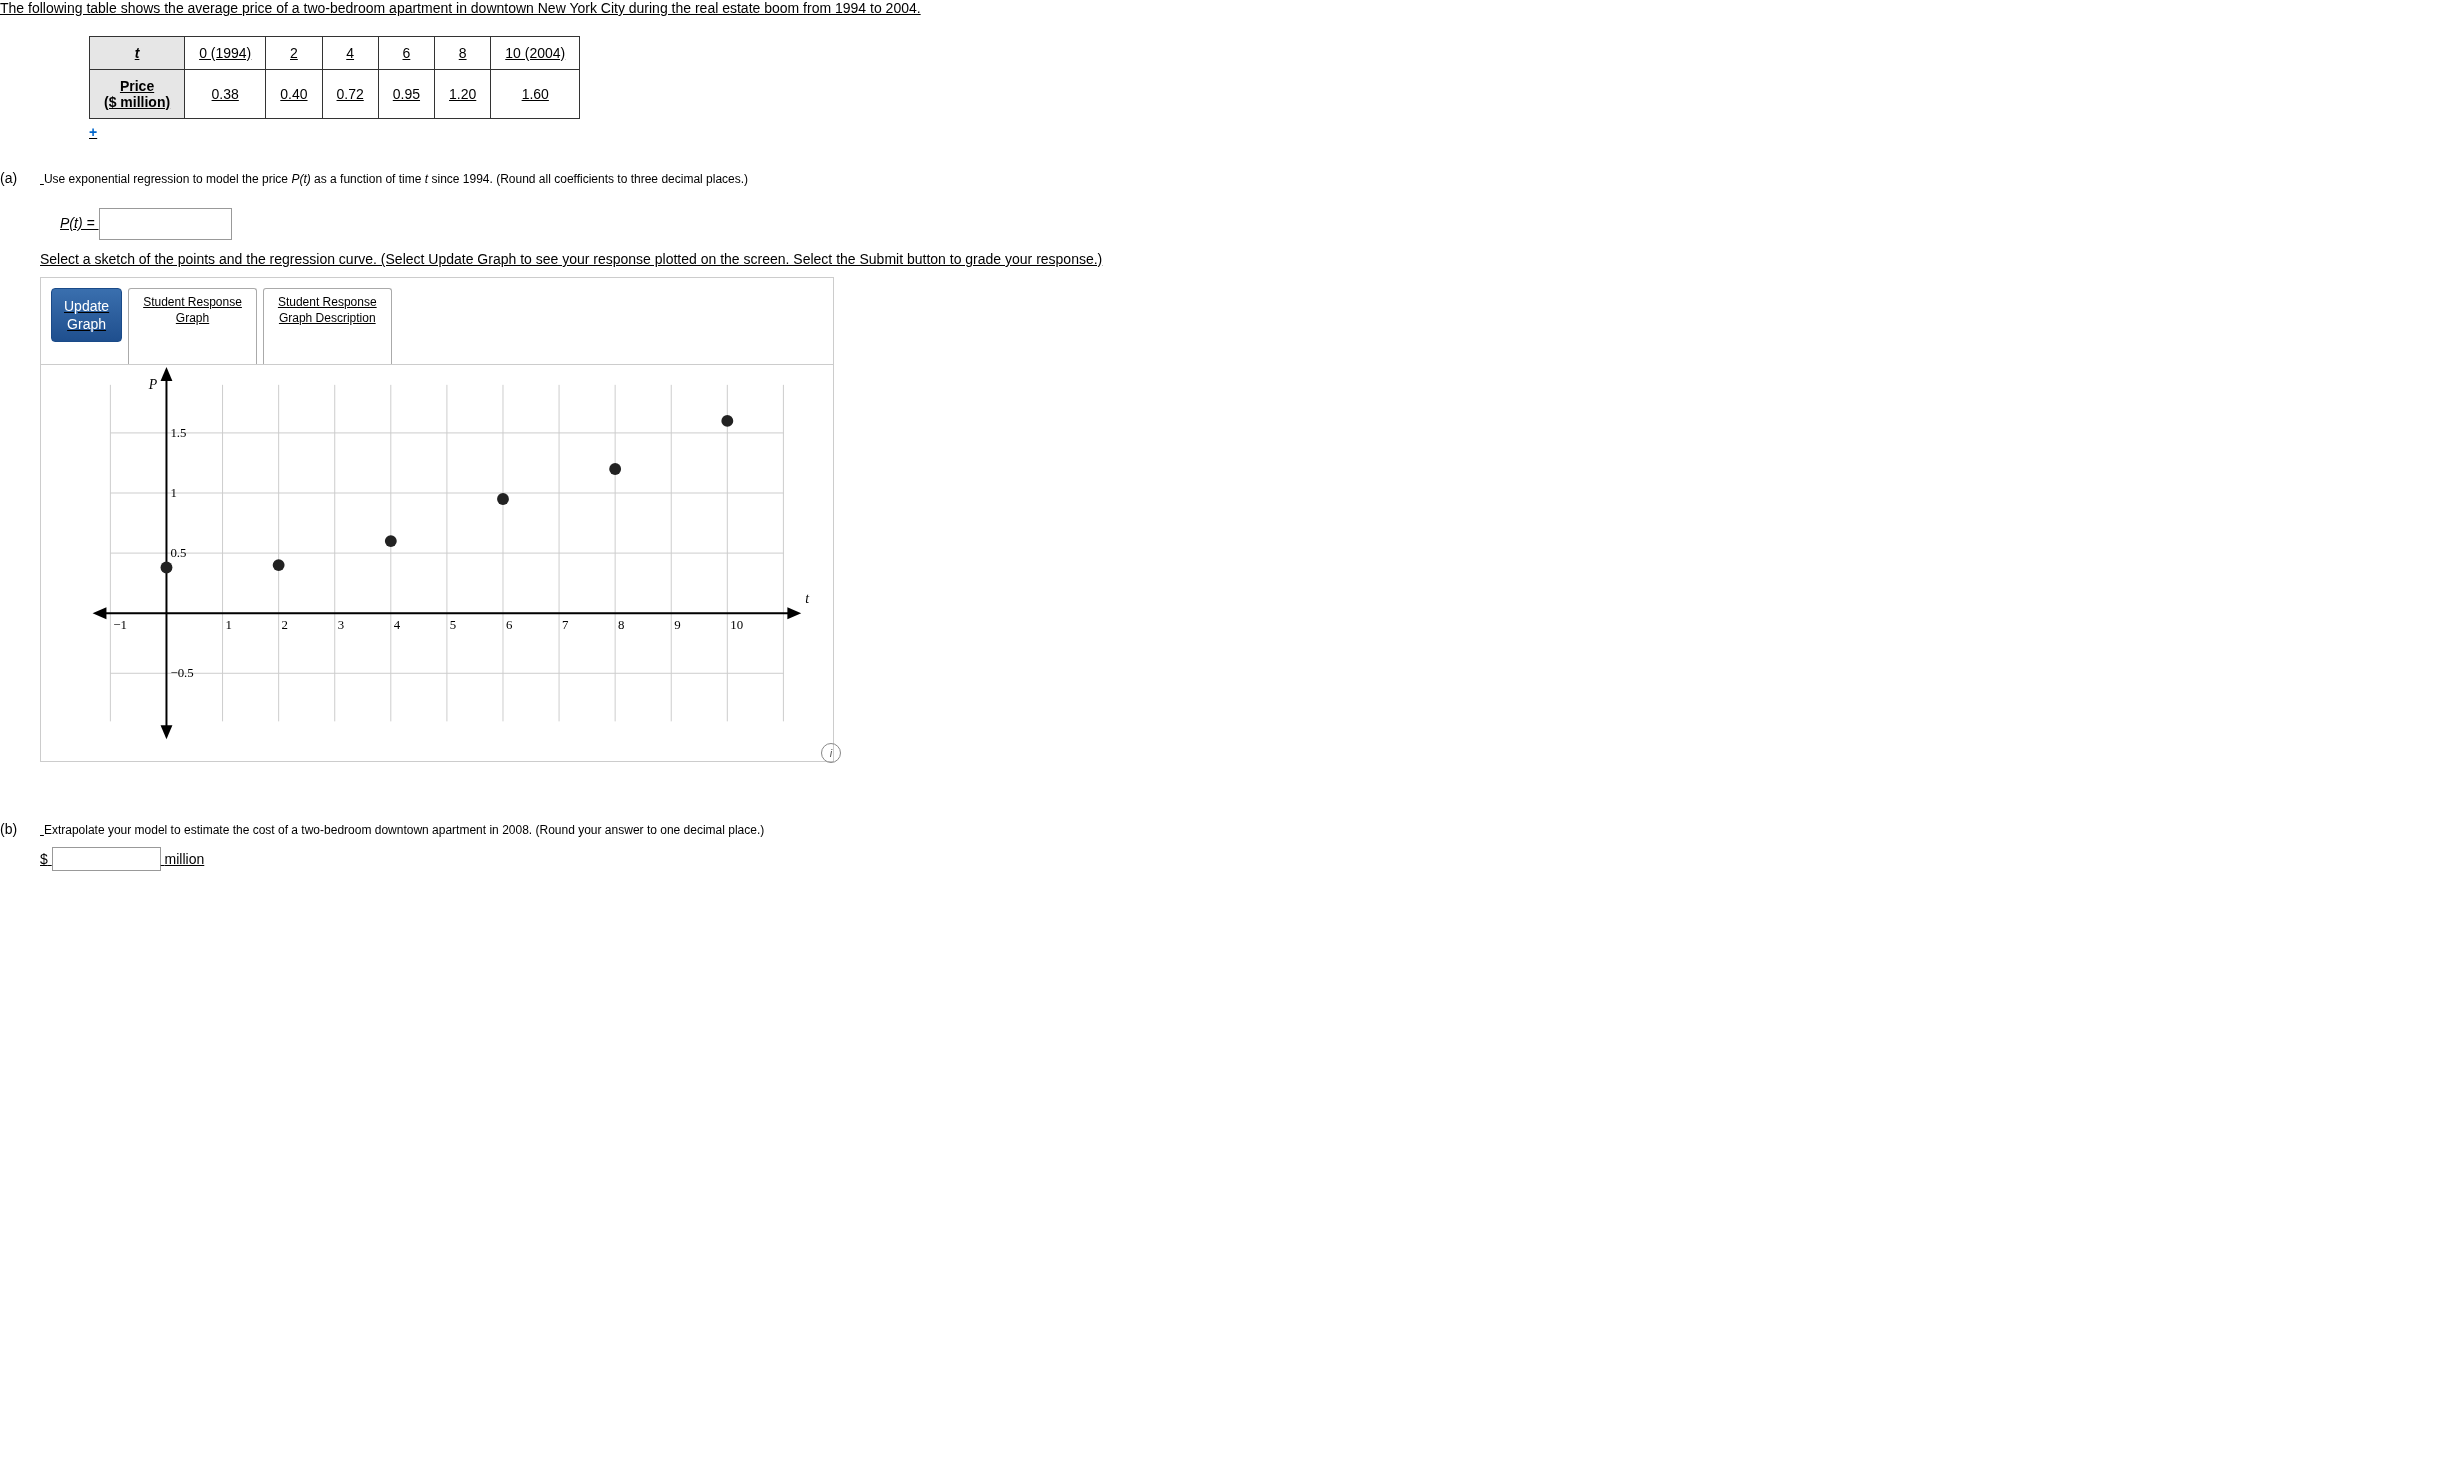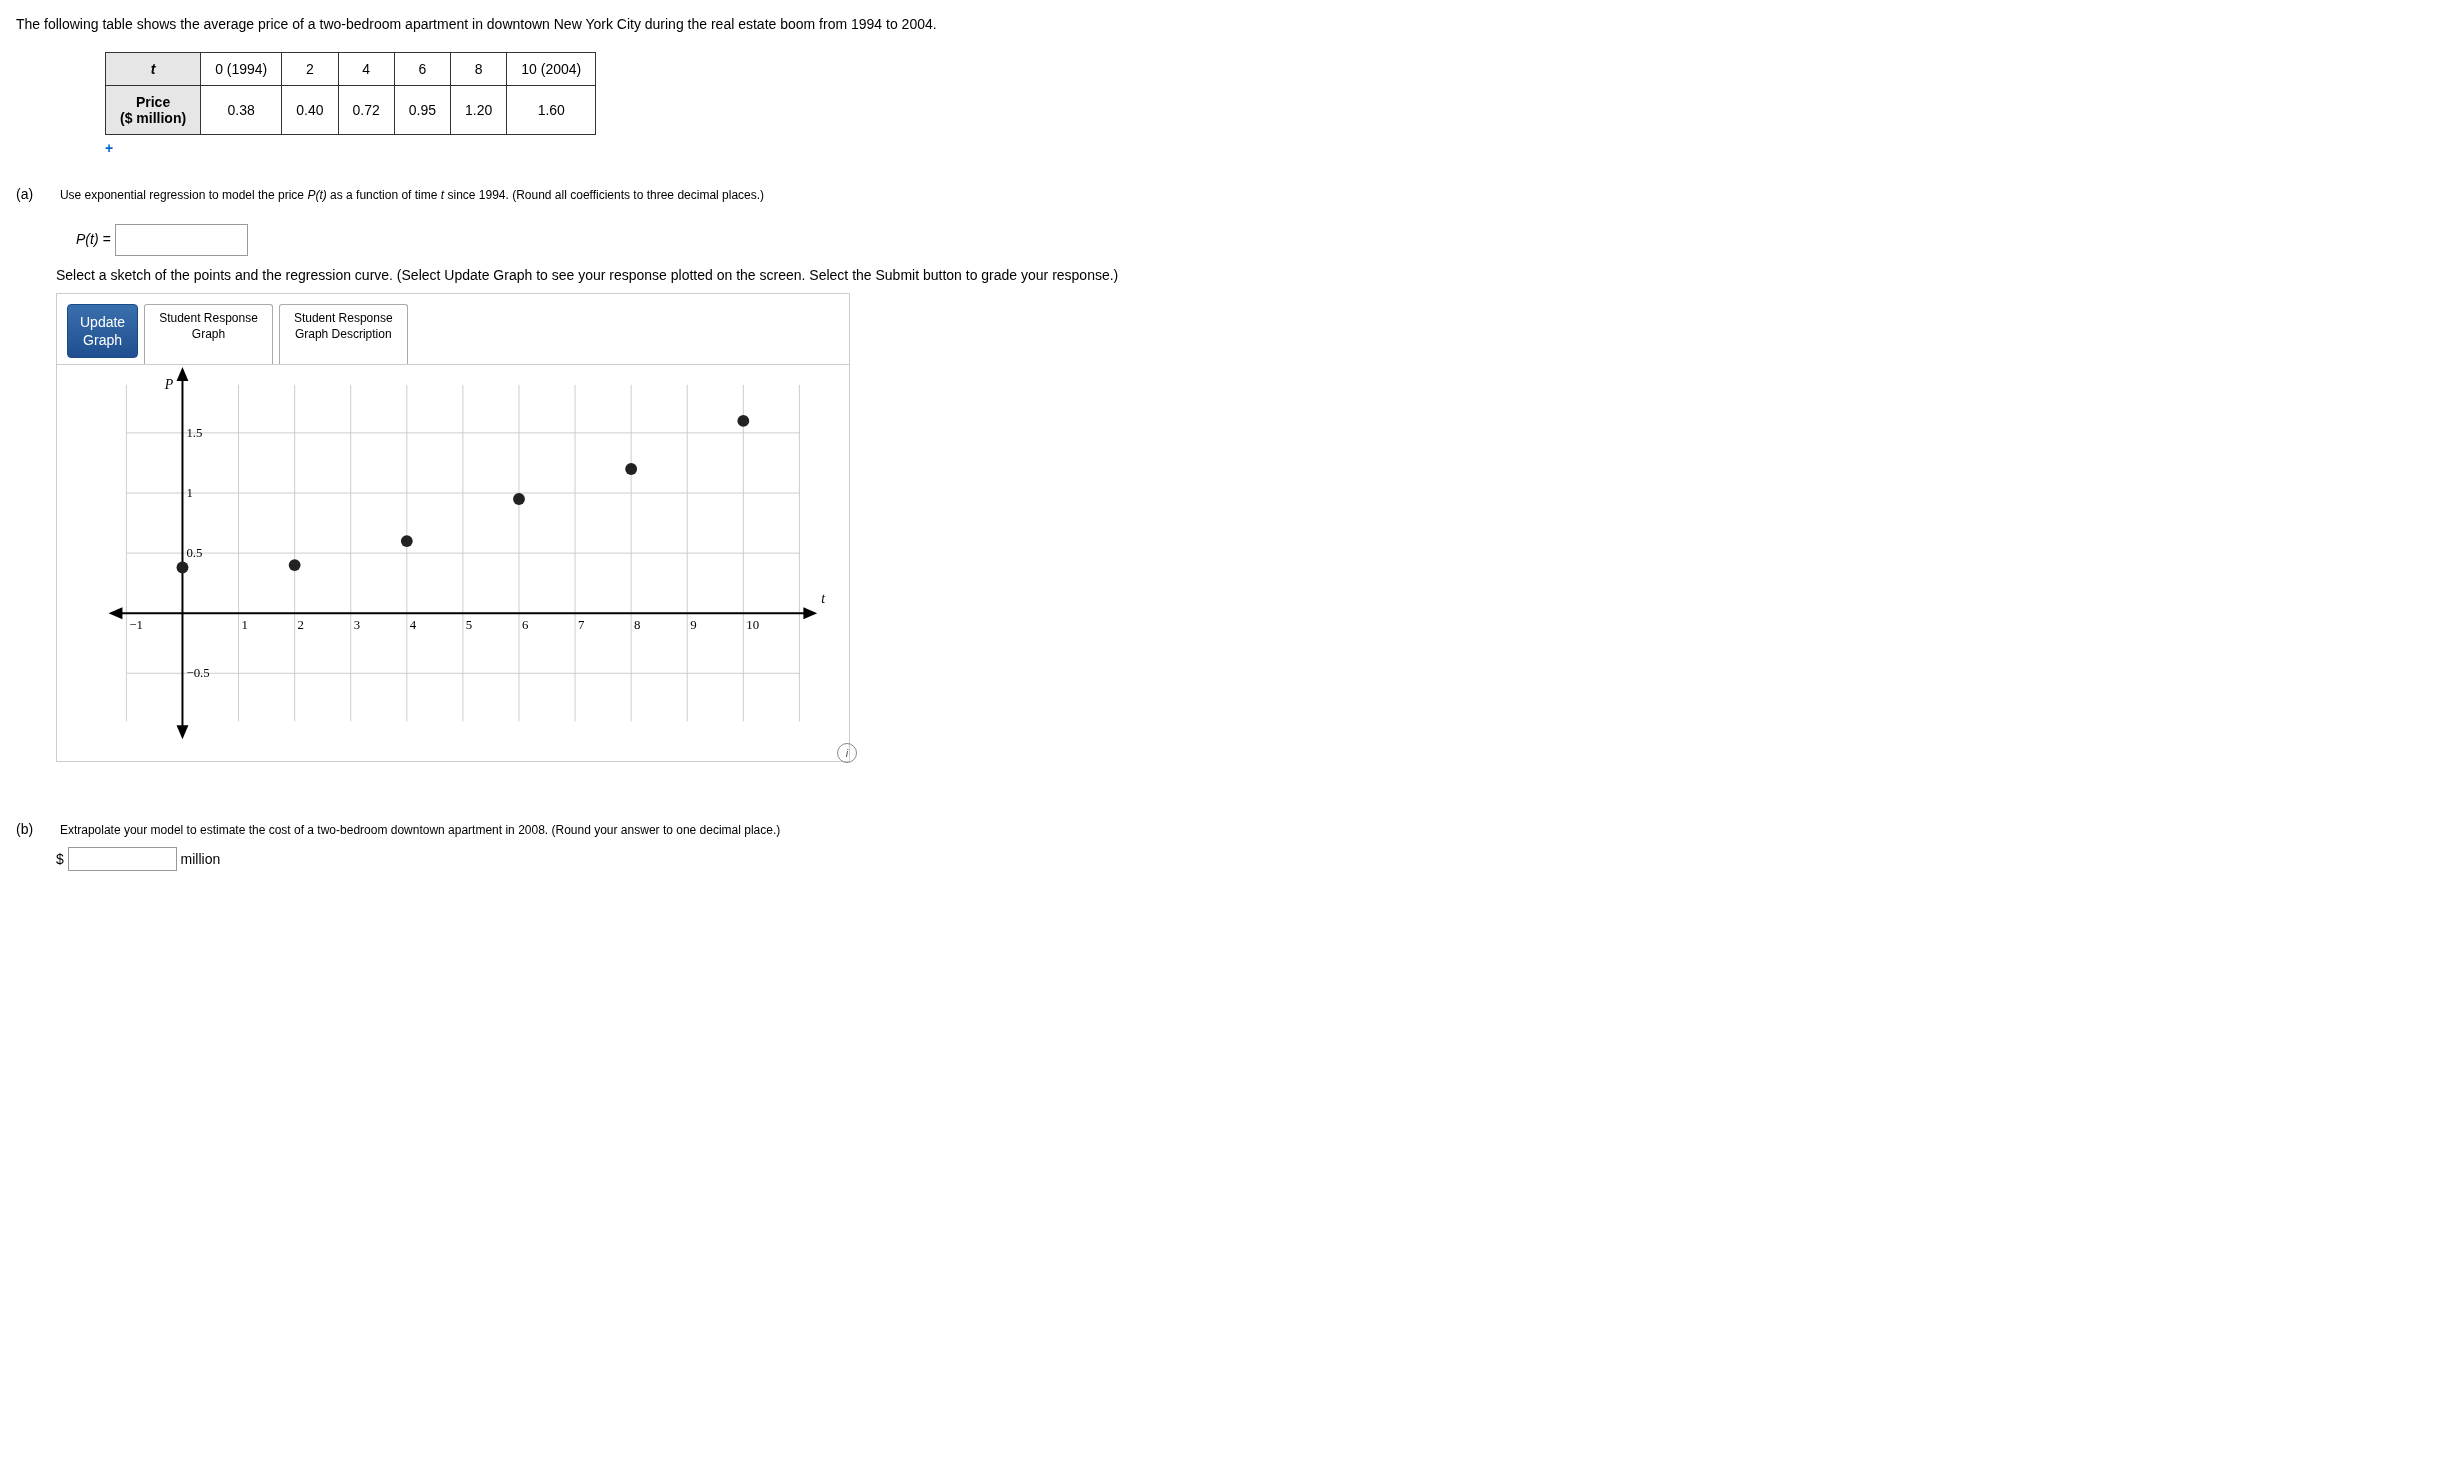--- a/index.html
+++ b/index.html
@@ -4,21 +4,22 @@
 <style>
   body {
     font-family: Verdana, Geneva, sans-serif;
     font-size: 14px;
     color: #000;
     margin: 0;
     padding: 0;
     background: #fff;
   }
   .container {
-    padding: 16px;
+    padding: 0;
+    text-decoration: underline;
   }
   .intro {
     margin: 0 0 20px 0;
     font-size: 14px;
   }
   .data-table {
     border-collapse: collapse;
     margin-left: 89px;
     margin-bottom: 5px;
   }
@@ -100,21 +101,21 @@
     background: #2b5f9e;
     background: linear-gradient(#3a6fae, #1f4f8e);
     color: #fff;
     border: 1px solid #1a4a88;
     border-radius: 4px;
     padding: 8px 12px;
     font-size: 14px;
     text-align: center;
     line-height: 1.3;
     cursor: pointer;
-    margin-bottom: 6px;
+    margin-bottom: 22px;
   }
   .tab {
     border: 1px solid #aaa;
     border-bottom: none;
     background: #fff;
     padding: 6px 14px;
     font-size: 12px;
     text-align: center;
     line-height: 1.3;
     cursor: pointer;

